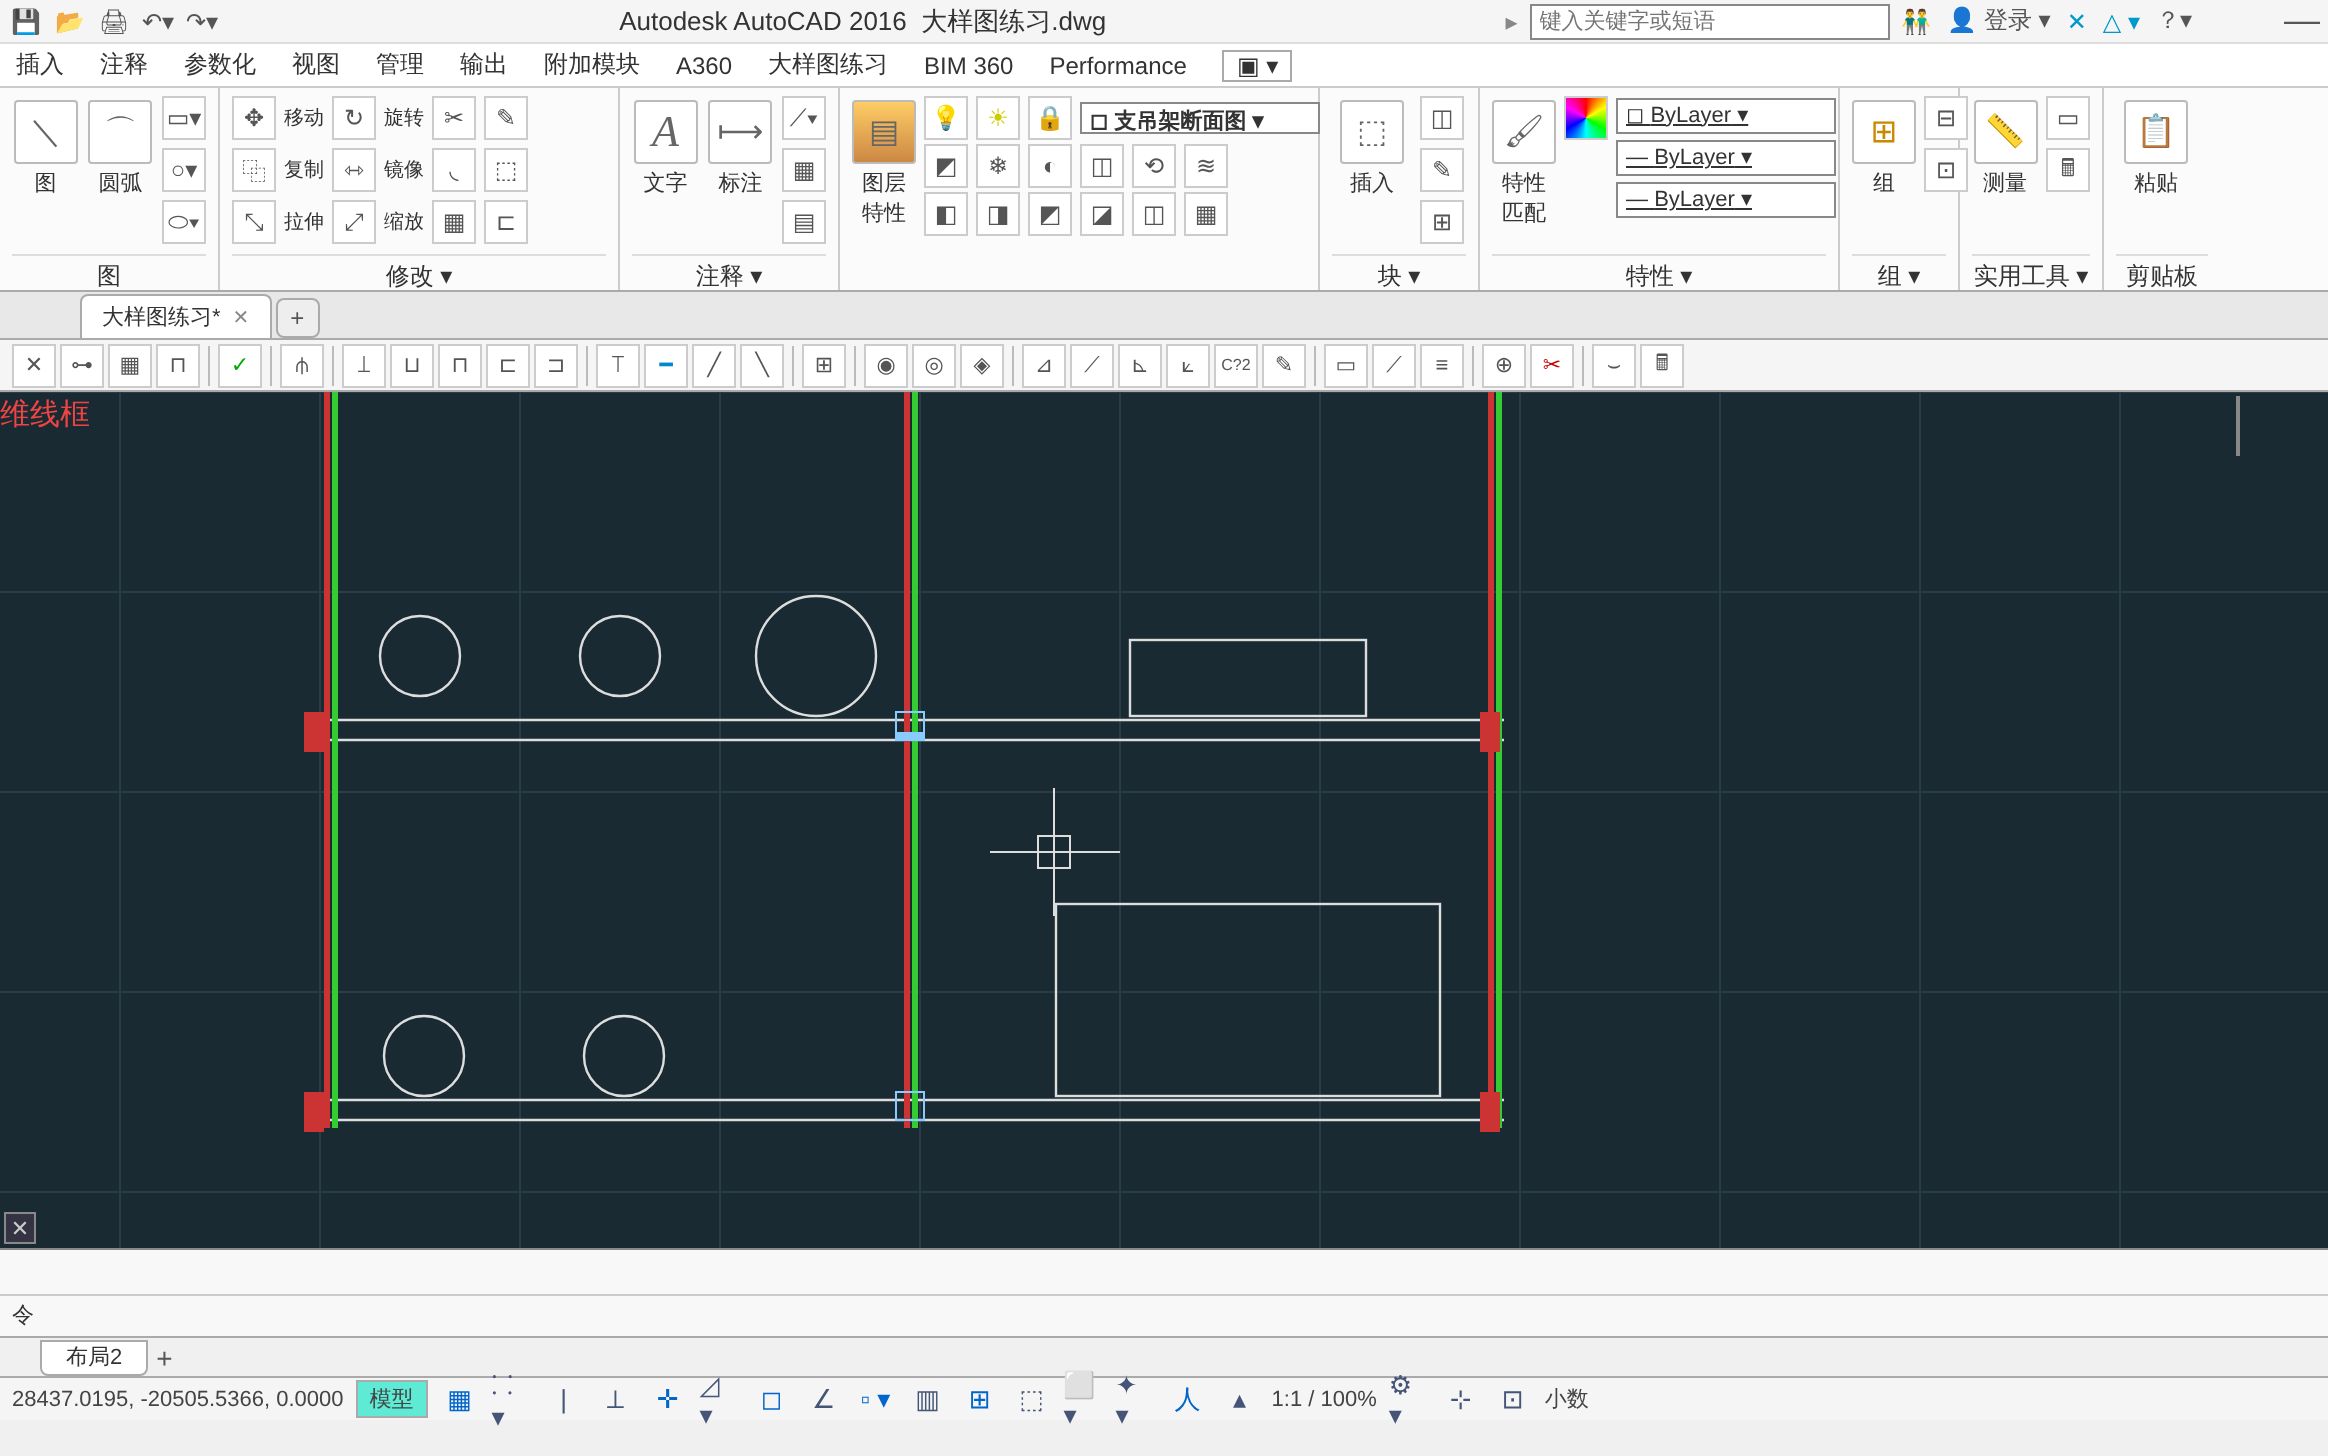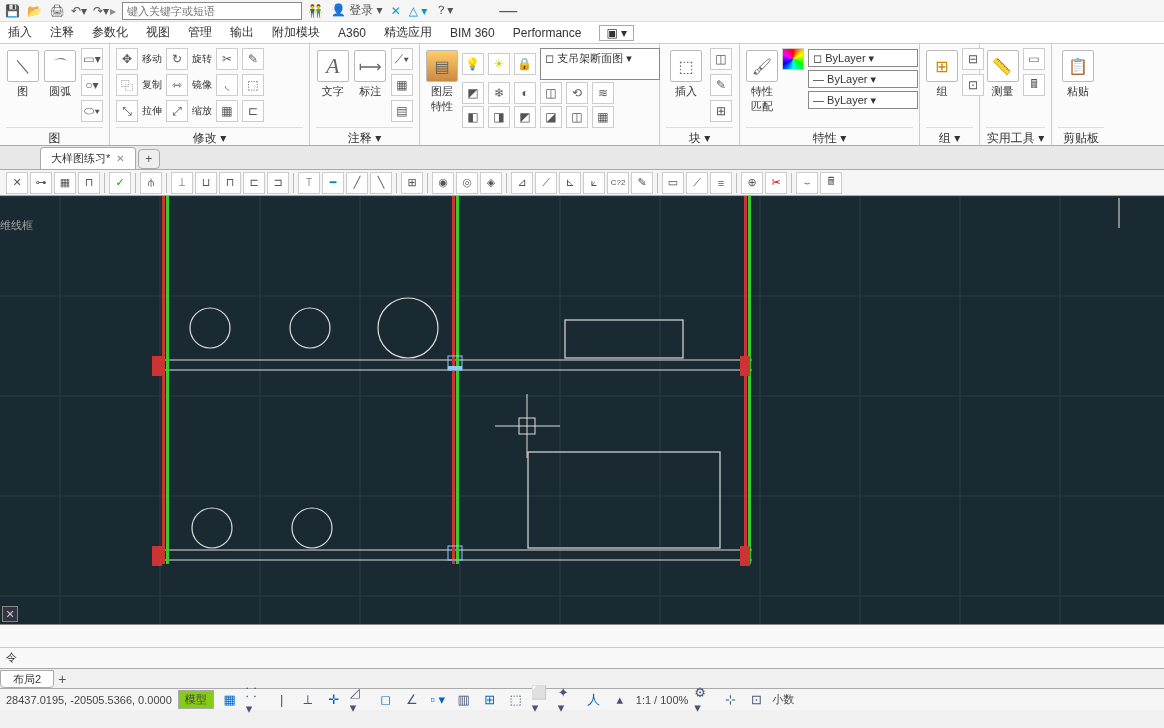--- a/index.html
+++ b/index.html
@@ -22,66 +22,69 @@
 #ribbon { height:102px; background:#fbfbfb; border-bottom:1px solid #aaa; display:flex; }
 .panel { border-right:1px solid #ccc; display:flex; flex-direction:column; padding:2px 6px 0 6px; }
 .panel .pbody { flex:1; display:flex; gap:4px; align-items:flex-start; }
 .panel .ptitle { height:18px; font-size:12px; text-align:center; color:#333; border-top:1px solid #ddd; padding-top:2px; }
 .bigbtn { width:40px; display:flex; flex-direction:column; align-items:center; gap:2px; cursor:pointer; font-size:11px; color:#333; padding-top:4px;}
 .bigbtn .ico { width:32px; height:32px; border:1px solid #bbb; border-radius:2px; background:#fff; display:flex;align-items:center;justify-content:center;font-size:16px;color:#666;}
 .smcol { display:flex; flex-direction:column; gap:4px; padding-top:2px;}
 .smrow { display:flex; gap:4px; align-items:center; }
 .smbtn { width:22px; height:22px; border:1px solid #ccc; background:#fff; display:flex;align-items:center;justify-content:center;font-size:12px;color:#555;cursor:pointer;}
 .smlbl { font-size:10px; cursor:pointer; }
-.layersel { width:120px; height:32px; border:1px solid #888; background:#fff; font-size:11px; padding:0 4px; line-height:18px; }
+.layersel { width:120px; height:16px; border:1px solid #888; background:#fff; font-size:11px; padding:0 4px; line-height:18px;font-weight:bold; }
 .propsel { width:110px; height:18px; border:1px solid #888; background:#fff; font-size:11px; padding:0 4px; line-height:16px; margin-bottom:3px;}
 
 
 #filetabs { height:24px; background:#e8e8e8; display:flex; align-items:flex-end; padding-left:40px; gap:2px; border-bottom:1px solid #aaa;}
 .ftab { height:22px; background:#fff; border:1px solid #aaa; border-bottom:none; border-radius:4px 4px 0 0; padding:0 10px; display:flex;align-items:center;gap:6px;font-size:11px;cursor:pointer;}
 .ftab .x { color:#888; font-size:10px; }
 .addtab { width:22px;height:20px;border:1px solid #aaa;background:#eee;border-radius:4px;display:flex;align-items:center;justify-content:center;cursor:pointer;font-size:12px;color:#555;}
 
 
 #toolbar2 { height:26px; background:#f5f5f5; border-bottom:1px solid #aaa; display:flex; align-items:center; gap:2px; padding:0 6px;}
 #toolbar2 .tbtn { width:22px; height:22px; border:1px solid #ccc; background:#fff; display:flex;align-items:center;justify-content:center;font-size:11px;color:#555;cursor:pointer;}
 #toolbar2 .sep { width:1px; height:20px; background:#bbb; margin:0 2px;}
 
 
 #draw { position:relative; height:428px; background:#1a2a33; overflow:hidden; }
 #draw svg { position:absolute; top:0; left:0; }
-.vslabel { position:absolute; top:2px; left:0; color:#a3a3a3; font-size:11px;margin-top:20px; }
+.vslabel { position:absolute; top:2px; left:0; color:#ef4444; font-size:15px; }
 .xbtn { position:absolute; bottom:2px; left:2px; width:16px;height:16px;border:1px solid #888;background:#334;color:#ccc;display:flex;align-items:center;justify-content:center;font-size:11px;cursor:pointer;}
 
 
 #cmd { height:44px; background:#f8f8f8; border-top:1px solid #888; }
 #cmd .chist { height:22px; padding:2px 6px; font-size:11px; color:#666; }
 #cmd .cline { height:22px; padding:2px 6px; font-size:11px; color:#333; border-top:1px solid #ccc;}
 
 
-#layouttabs { height:20px; background:#f0f0f0; border-top:1px solid #aaa; display:flex; align-items:center; }
+#layouttabs { height:20px; background:#f0f0f0; border-top:1px solid #aaa; display:flex; align-items:center; padding-left:20px;}
 .ltab { height:18px; padding:0 12px; background:#fff; border:1px solid #aaa; border-radius:0 0 4px 4px; font-size:11px; cursor:pointer; line-height:16px;}
 .lplus { margin-left:4px; color:#555; cursor:pointer; font-size:14px;}
 
 
 #status { height:22px; background:#f5f5f5; border-top:1px solid #aaa; display:flex; align-items:center; padding:0 6px; gap:6px; font-size:11px; color:#444;}
 #status .sbtn { width:20px; height:18px; display:flex;align-items:center;justify-content:center;color:#457;cursor:pointer;font-size:13px;}
 #status .sbtn.on { color:#06c; }
 #status .spacer { flex:1; }
 </style>
 </head>
 <body>
 
 <div id="titlebar">
   <div class="qat">
     <span>💾</span>
     <span>📂</span>
     <span>🖨</span>
     <span>↶▾</span>
     <span>↷▾</span>
+  </div>
+  <div class="tcenter">
+    <span>Autodesk AutoCAD 2016</span>&nbsp;&nbsp;<span>大样图练习.dwg</span>
   </div>
   <span style="color:#888;">▸</span>
   <input class="search" placeholder="键入关键字或短语" style="">
   <div class="tright">
     <span>👬</span>
     <span>👤 <span>登录</span> ▾</span>
     <span style="color:#0099cc;">✕</span>
     <span style="color:#0099cc;">△ ▾</span>
     <span>？▾</span>
     <span style="width:30px;"></span>
@@ -91,21 +94,21 @@
 
 <div id="menurow">
   <span>插入</span>
   <span>注释</span>
   <span>参数化</span>
   <span>视图</span>
   <span>管理</span>
   <span>输出</span>
   <span>附加模块</span>
   <span>A360</span>
-  <span>精选应用</span>
+  <span>大样图练习</span>
   <span>BIM 360</span>
   <span>Performance</span>
   <span style="border:1px solid #aaa;padding:0 6px;">▣ ▾</span>
 </div>
 
 <div id="ribbon">
 
   <div class="panel" style="width:110px;">
     <div class="pbody">
       <div class="bigbtn">
@@ -225,21 +228,21 @@
     <div class="ptitle">块 ▾</div>
   </div>
 
   <div class="panel" style="width:180px;">
     <div class="pbody">
       <div class="bigbtn">
           <div class="ico">🖌</div>
           <span style="white-space:pre-line;">特性
 匹配</span>
         </div>
-      <div class="smcol" style="gap:0;">
+      <div class="smcol" style="gap:0;text-decoration:underline;">
         <div class="smrow">
             <div class="smbtn" style="background:conic-gradient(red,yellow,lime,cyan,blue,magenta,red);"></div>
             <div class="propsel">◻ <span>ByLayer</span> ▾</div>
           </div>
         <div class="propsel" style="margin-left:26px;">— <span>ByLayer</span> ▾</div>
         <div class="propsel" style="margin-left:26px;">— <span>ByLayer</span> ▾</div>
       </div>
     </div>
     <div class="ptitle">特性 ▾</div>
   </div>
@@ -417,21 +420,21 @@
   <div class="cline">令</div>
 </div>
 
 <div id="layouttabs">
   <div class="ltab">布局2</div>
   <div class="lplus">+</div>
 </div>
 
 <div id="status">
   <span>28437.0195, -20505.5366, 0.0000</span>
-  <span style="background:#84cc16;padding:1px 6px;border:1px solid #aaa;">模型</span>
+  <span style="background:#5eead4;padding:1px 6px;border:1px solid #aaa;">模型</span>
   <span class="sbtn on">▦</span>
   <span class="sbtn">⸬ ▾</span>
   <span class="sbtn">|</span>
   <span class="sbtn">⟂</span>
   <span class="sbtn on">✛</span>
   <span class="sbtn">◿ ▾</span>
   <span class="sbtn on">◻</span>
   <span class="sbtn">∠</span>
   <span class="sbtn on">▫ ▾</span>
   <span class="sbtn">▥</span>

